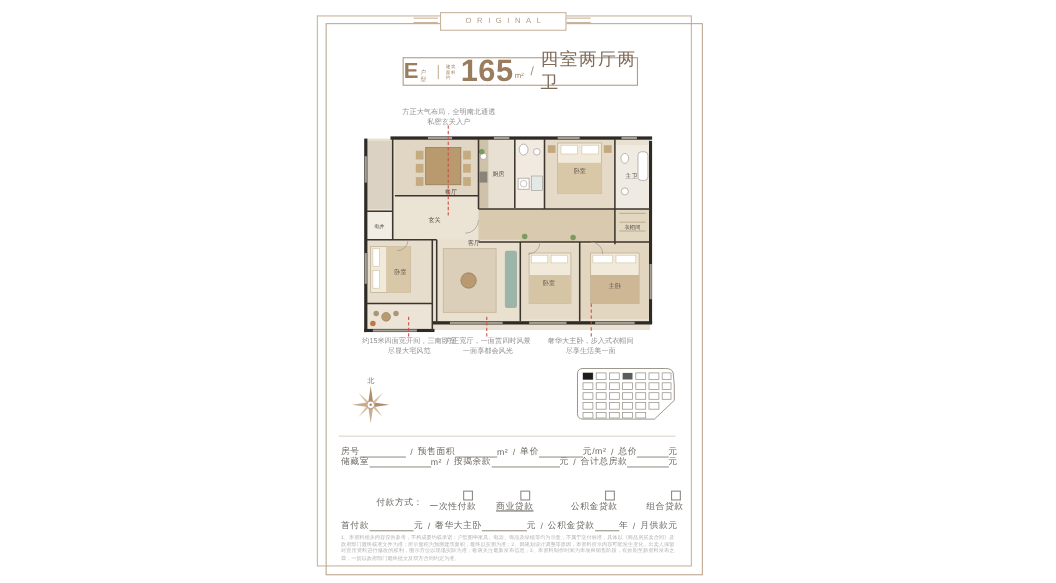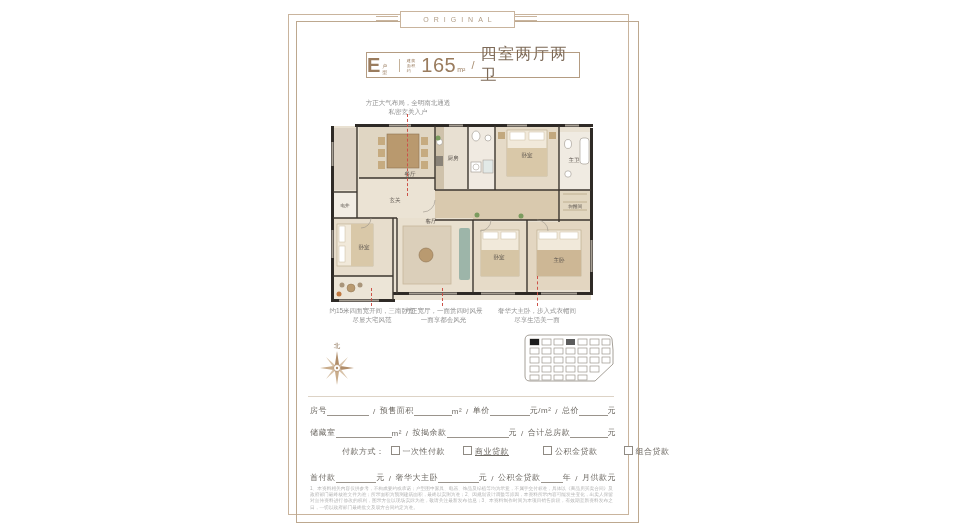--- a/index.html
+++ b/index.html
@@ -12,36 +12,36 @@
             border:1px solid #c9b49d;z-index:3;display:flex;align-items:center;justify-content:center;}
   .orig-box span{font-size:7px;letter-spacing:5px;color:#b09c85;padding-left:5px;}
   .orig-deco{position:absolute;z-index:3;height:3px;border-top:1px solid #c9b49d;border-bottom:1px solid #c9b49d;}
   .title-box{position:absolute;left:366px;top:52px;width:212px;height:24px;border:1px solid #b49c82;
              background:#fff;z-index:2;display:flex;align-items:center;justify-content:center;color:#9a7c5e;}
   .t-letter{font-size:20px;font-weight:bold;line-height:20px;}
   .t-suffix{font-size:5px;margin:8px 0 0 2px;}
   .t-div{width:1px;height:13px;background:#c5b29a;margin:0 7px;}
   .t-stack{display:flex;flex-direction:column;justify-content:center;margin-right:2px;}
   .t-stack i{font-style:normal;font-size:4px;line-height:5px;letter-spacing:.5px;}
-  .t-area{font-size:20px;font-weight:normal;letter-spacing:.5px;}
+  .t-area{font-size:28px;font-weight:bold;letter-spacing:.5px;}
   .t-unit{font-size:7px;margin:8px 0 0 1px;}
   .t-slash{font-size:11px;margin:0 6px;color:#a98f73;}
   .t-layout{font-size:16px;letter-spacing:1.5px;color:#7d6a58;}
   .anno{position:absolute;z-index:2;text-align:center;color:#919191;font-size:6.5px;line-height:9px;}
   .redline{position:absolute;width:0;border-left:1px dashed #cc5248;z-index:4;}
   .plan-svg{position:absolute;left:331px;top:122px;z-index:1;}
   .compass-svg{position:absolute;left:317px;top:338px;z-index:1;}
   .map-svg{position:absolute;left:523px;top:334px;z-index:1;}
   .divider{position:absolute;left:308px;top:396px;width:306px;border-top:1px solid #ddd3c6;z-index:1;}
   .frow{position:absolute;left:310px;width:306px;display:flex;align-items:flex-end;
         font-size:8px;color:#6e6a64;letter-spacing:.5px;z-index:2;white-space:nowrap;}
   .bl{border-bottom:1px solid #9a948c;height:9px;display:inline-block;}
   .sep{margin:0 4px;}
   .cbrow{align-items:center;}
-  .cb{display:inline-flex;align-items:flex-start;}
+  .cb{display:inline-flex;align-items:flex-end;flex-direction:column;}
   .cbx{width:7px;height:7px;border:1px solid #8f8a83;display:inline-block;margin-right:3px;background:#fff;}
   .disclaimer{position:absolute;left:310px;top:486px;width:303px;font-size:4.7px;line-height:6.2px;
               color:#b3b3b3;z-index:2;text-align:justify;}
 </style>
 </head>
 <body>
 
 <div class="canvas">
 
   <div class="frame frame-a"></div>
@@ -281,21 +281,21 @@
     <span class="sep">/</span>
     <span>单价</span>
     <span class="bl" style="width:40px;"></span>
     <span>元/m²</span>
     <span class="sep">/</span>
     <span>总价</span>
     <span class="bl" style="width:52px;flex:1;"></span>
     <span>元</span>
   </div>
 
-  <div class="frow" style="top:427px;">
+  <div class="frow" style="top:414px;">
     <span>储藏室</span>
     <span class="bl" style="width:56px;"></span>
     <span>m²</span>
     <span class="sep">/</span>
     <span>按揭余款</span>
     <span class="bl" style="width:62px;"></span>
     <span>元</span>
     <span class="sep">/</span>
     <span>合计总房款</span>
     <span class="bl" style="width:58px;flex:1;"></span>

